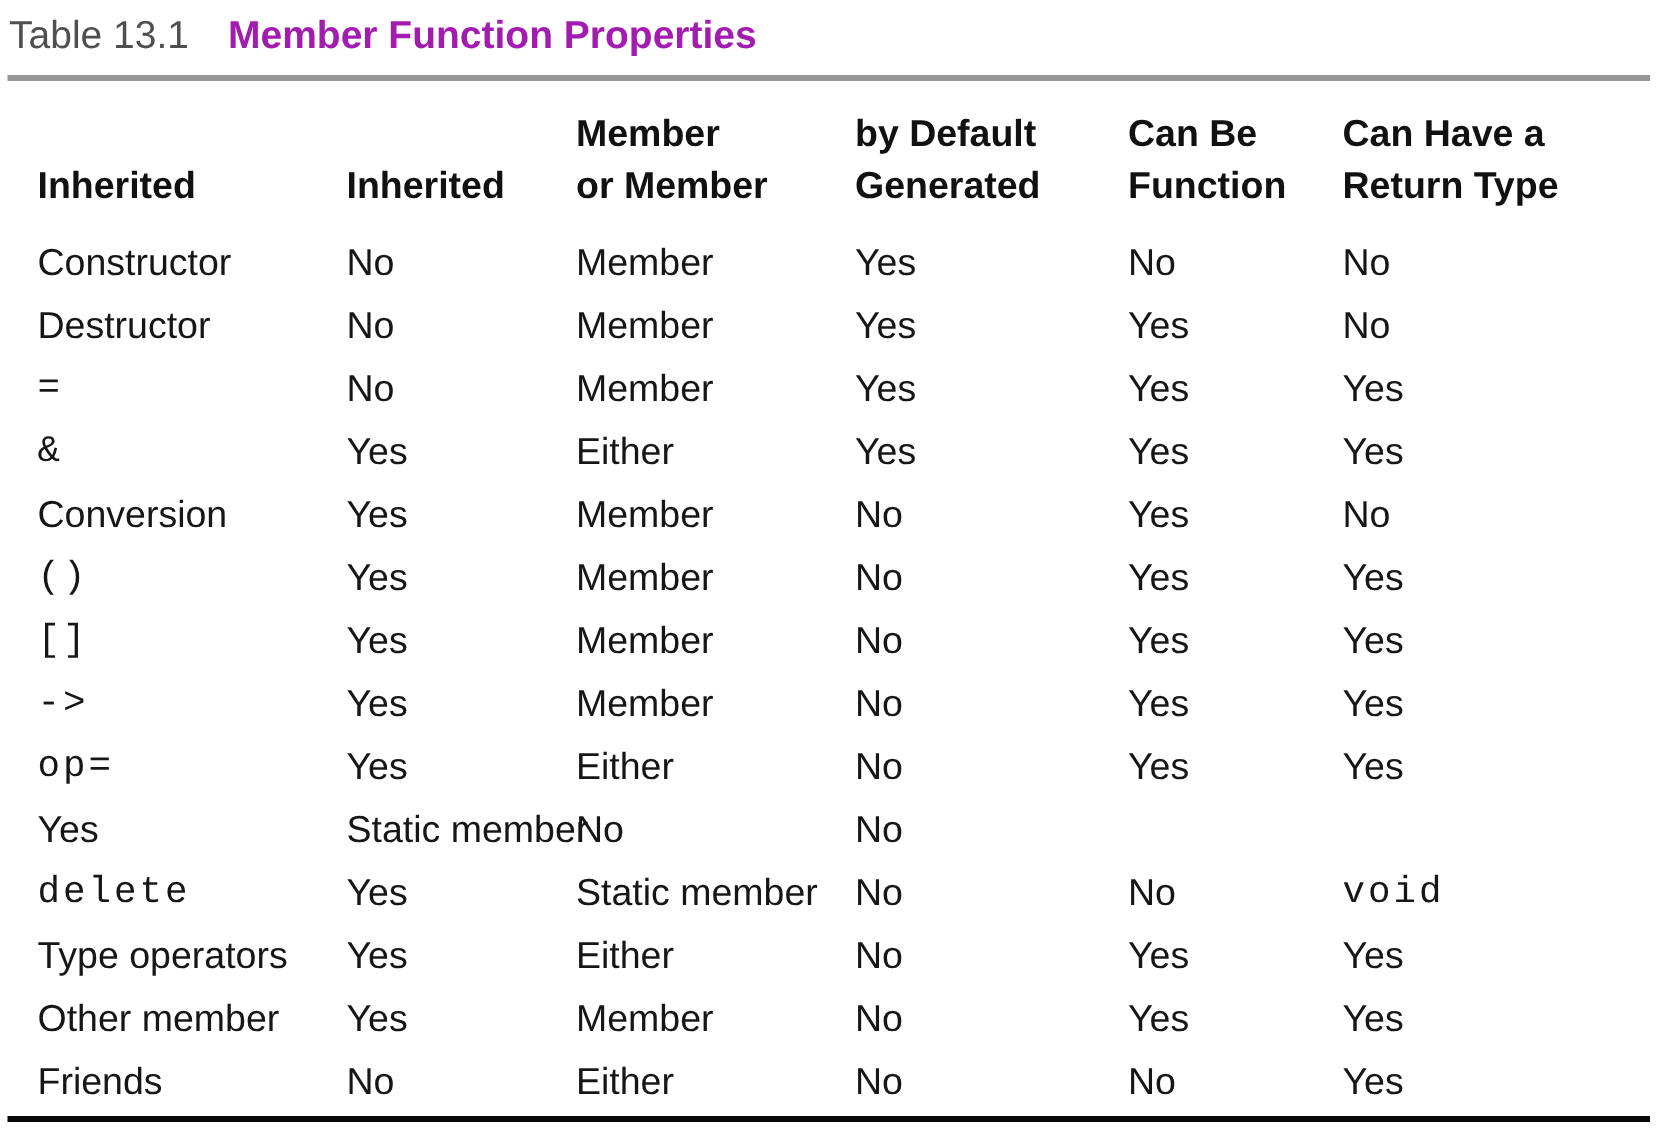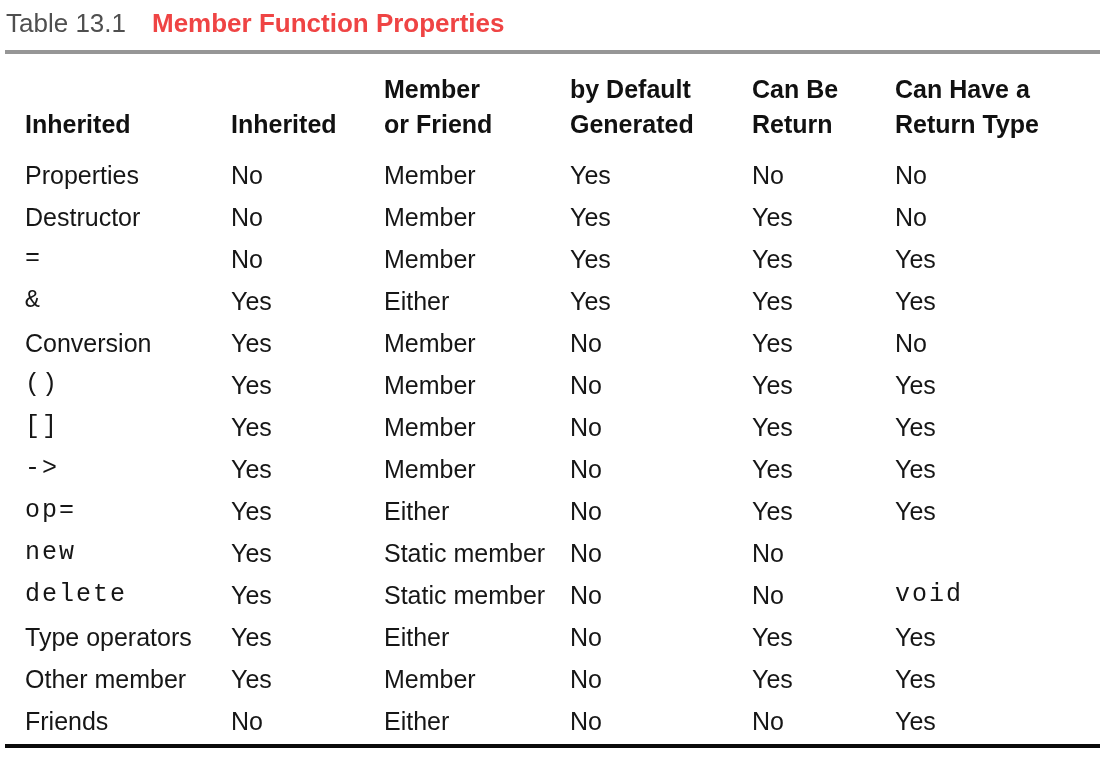--- a/index.html
+++ b/index.html
@@ -23,21 +23,21 @@
     top: 8px;
     font-size: 26px;
     line-height: 30px;
     white-space: nowrap;
   }
   .caption .num {
     color: #4f4f4f;
     font-weight: 400;
   }
   .caption .ttl {
-    color: #ef4444;
+    color: #a21caf;
     font-weight: 700;
     margin-left: 26px;
   }
   
   .rule {
     position: absolute;
     left: 5px;
     width: 1095px;
   }
   .rule-top {
@@ -107,39 +107,39 @@
 
   <div class="thead grid-row" id="thead">
       <div class="hcell">
         <div>Inherited</div>
       </div>
       <div class="hcell">
         <div>Inherited</div>
       </div>
       <div class="hcell">
         <div>Member</div>
-        <div>or Friend</div>
+        <div>or Member</div>
       </div>
       <div class="hcell">
         <div>by Default</div>
         <div>Generated</div>
       </div>
       <div class="hcell">
         <div>Can Be</div>
-        <div>Return</div>
+        <div>Function</div>
       </div>
       <div class="hcell">
         <div>Can Have a</div>
         <div>Return Type</div>
       </div>
     </div>
 
   <div class="tbody" id="tbody">
       <div class="grid-row">
-        <div class="cell">Properties</div>
+        <div class="cell">Constructor</div>
         <div class="cell">No</div>
         <div class="cell">Member</div>
         <div class="cell">Yes</div>
         <div class="cell">No</div>
         <div class="cell">No</div>
       </div>
       <div class="grid-row">
         <div class="cell">Destructor</div>
         <div class="cell">No</div>
         <div class="cell">Member</div>
@@ -197,21 +197,20 @@
       </div>
       <div class="grid-row">
         <div class="cell mono">op=</div>
         <div class="cell">Yes</div>
         <div class="cell">Either</div>
         <div class="cell">No</div>
         <div class="cell">Yes</div>
         <div class="cell">Yes</div>
       </div>
       <div class="grid-row">
-        <div class="cell mono">new</div>
         <div class="cell">Yes</div>
         <div class="cell">Static member</div>
         <div class="cell">No</div>
         <div class="cell">No</div>
       </div>
       <div class="grid-row">
         <div class="cell mono">delete</div>
         <div class="cell">Yes</div>
         <div class="cell">Static member</div>
         <div class="cell">No</div>

